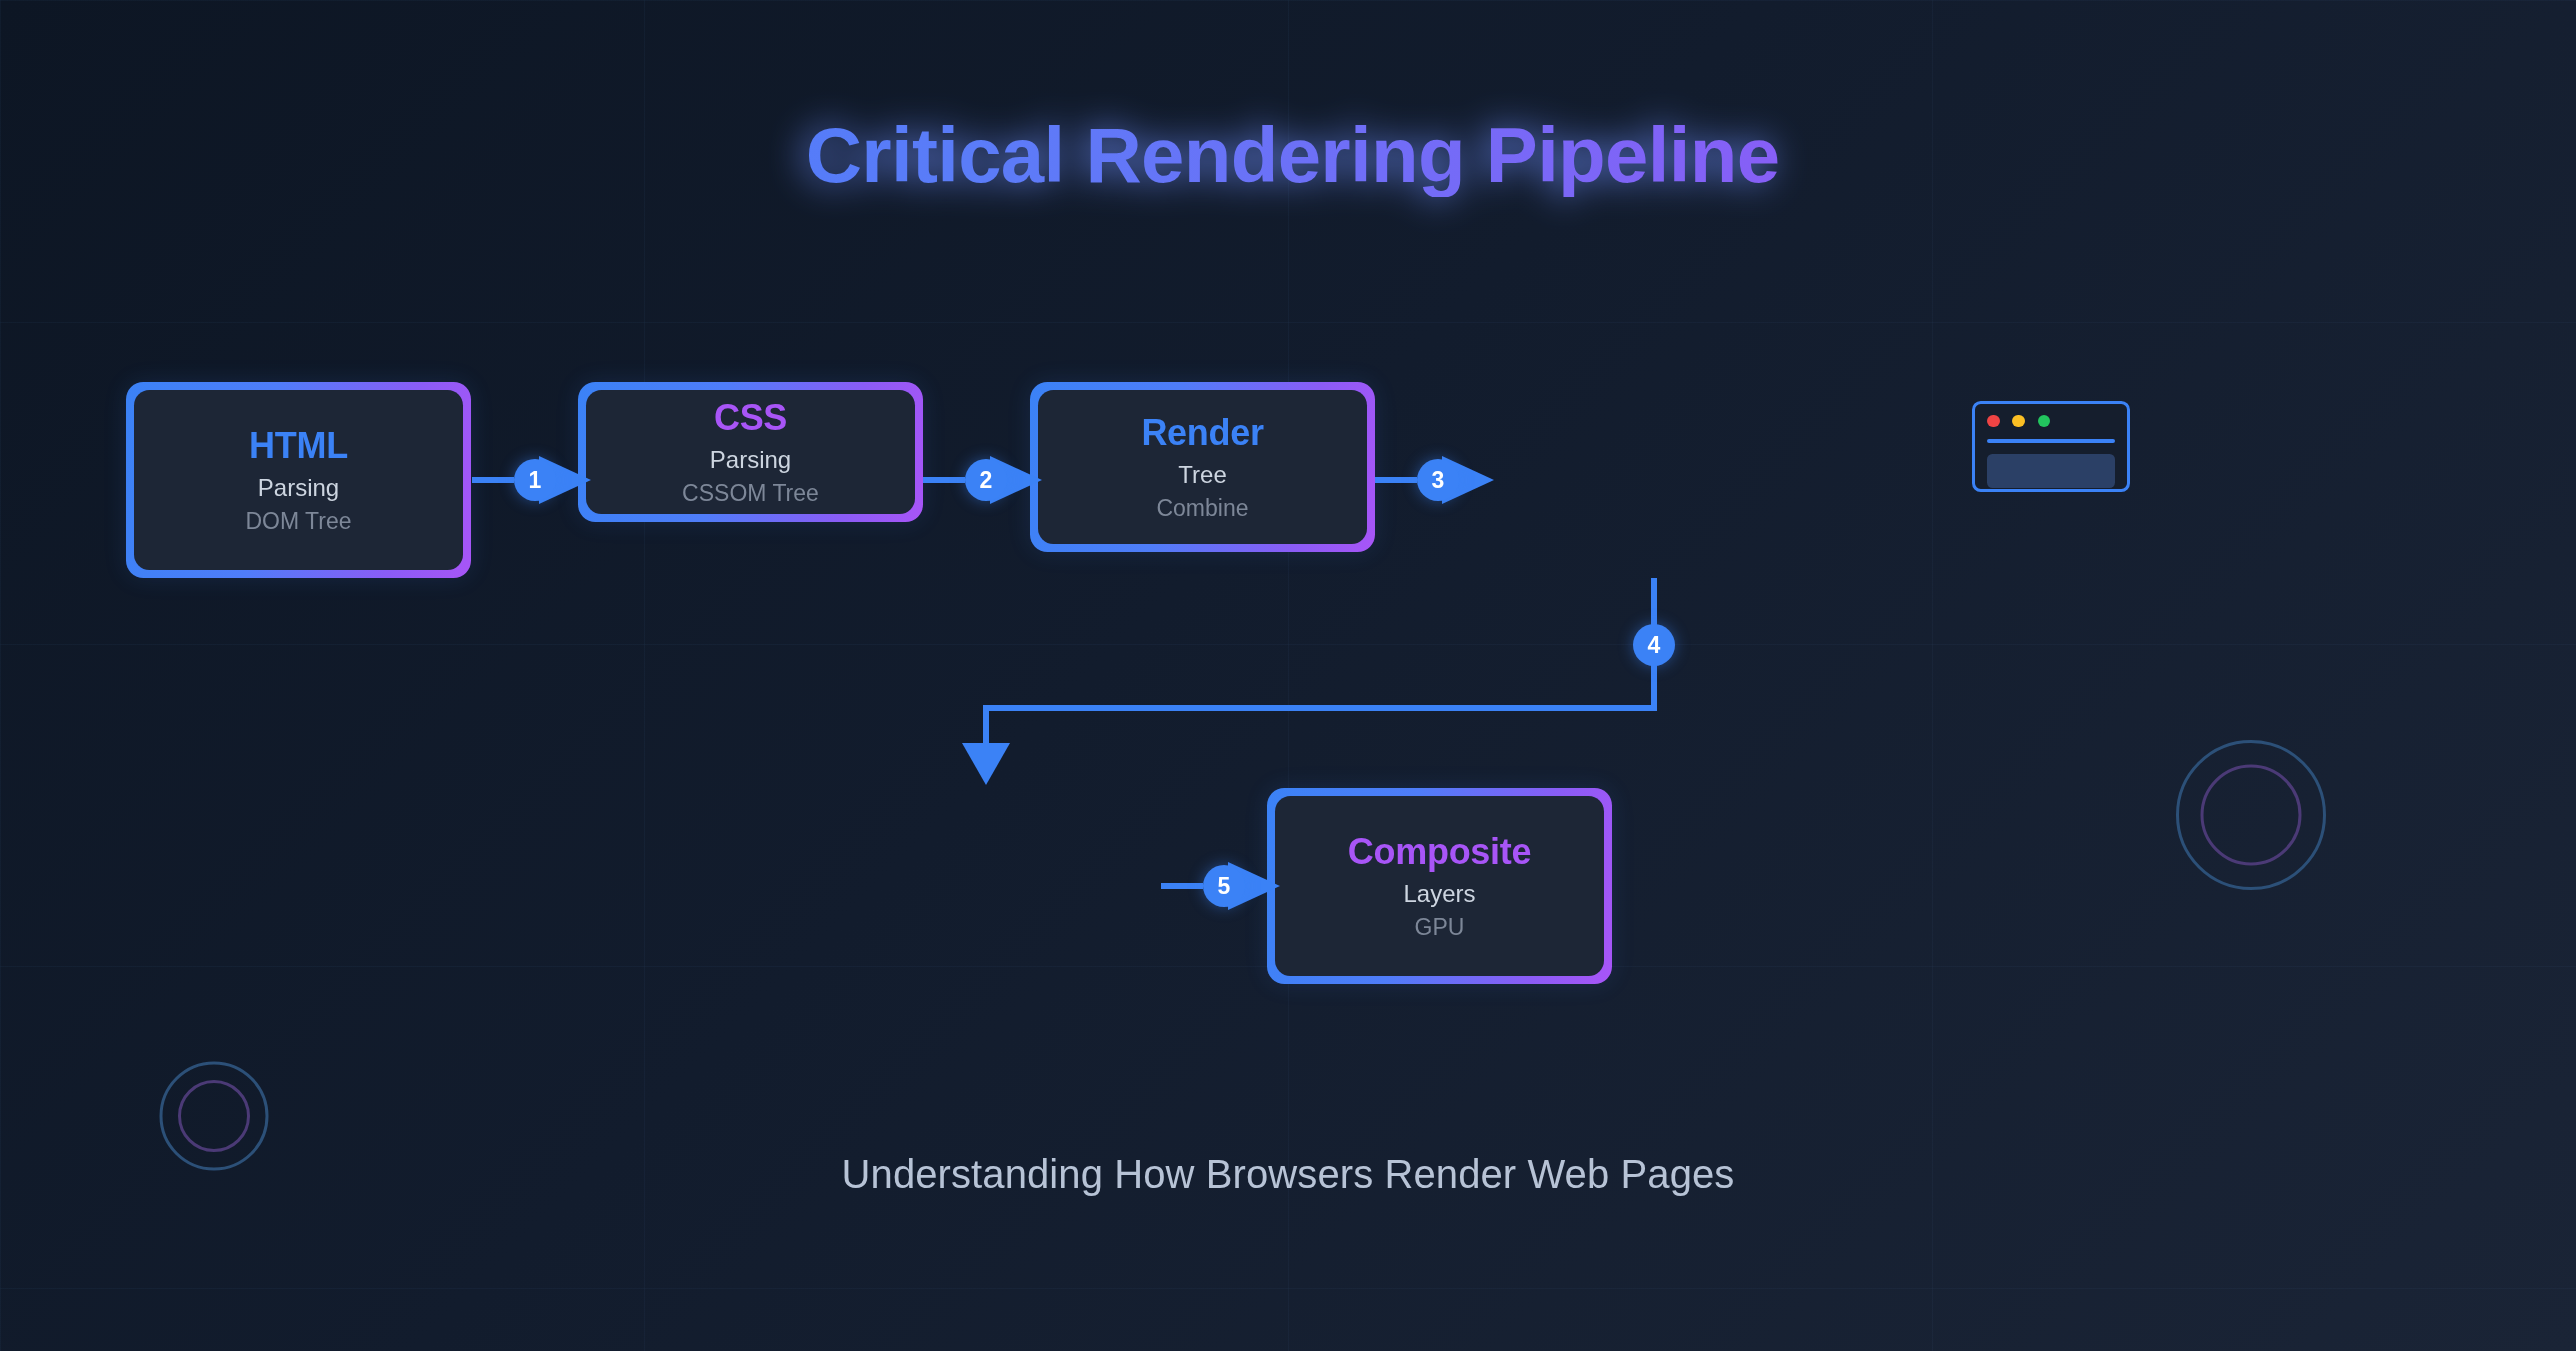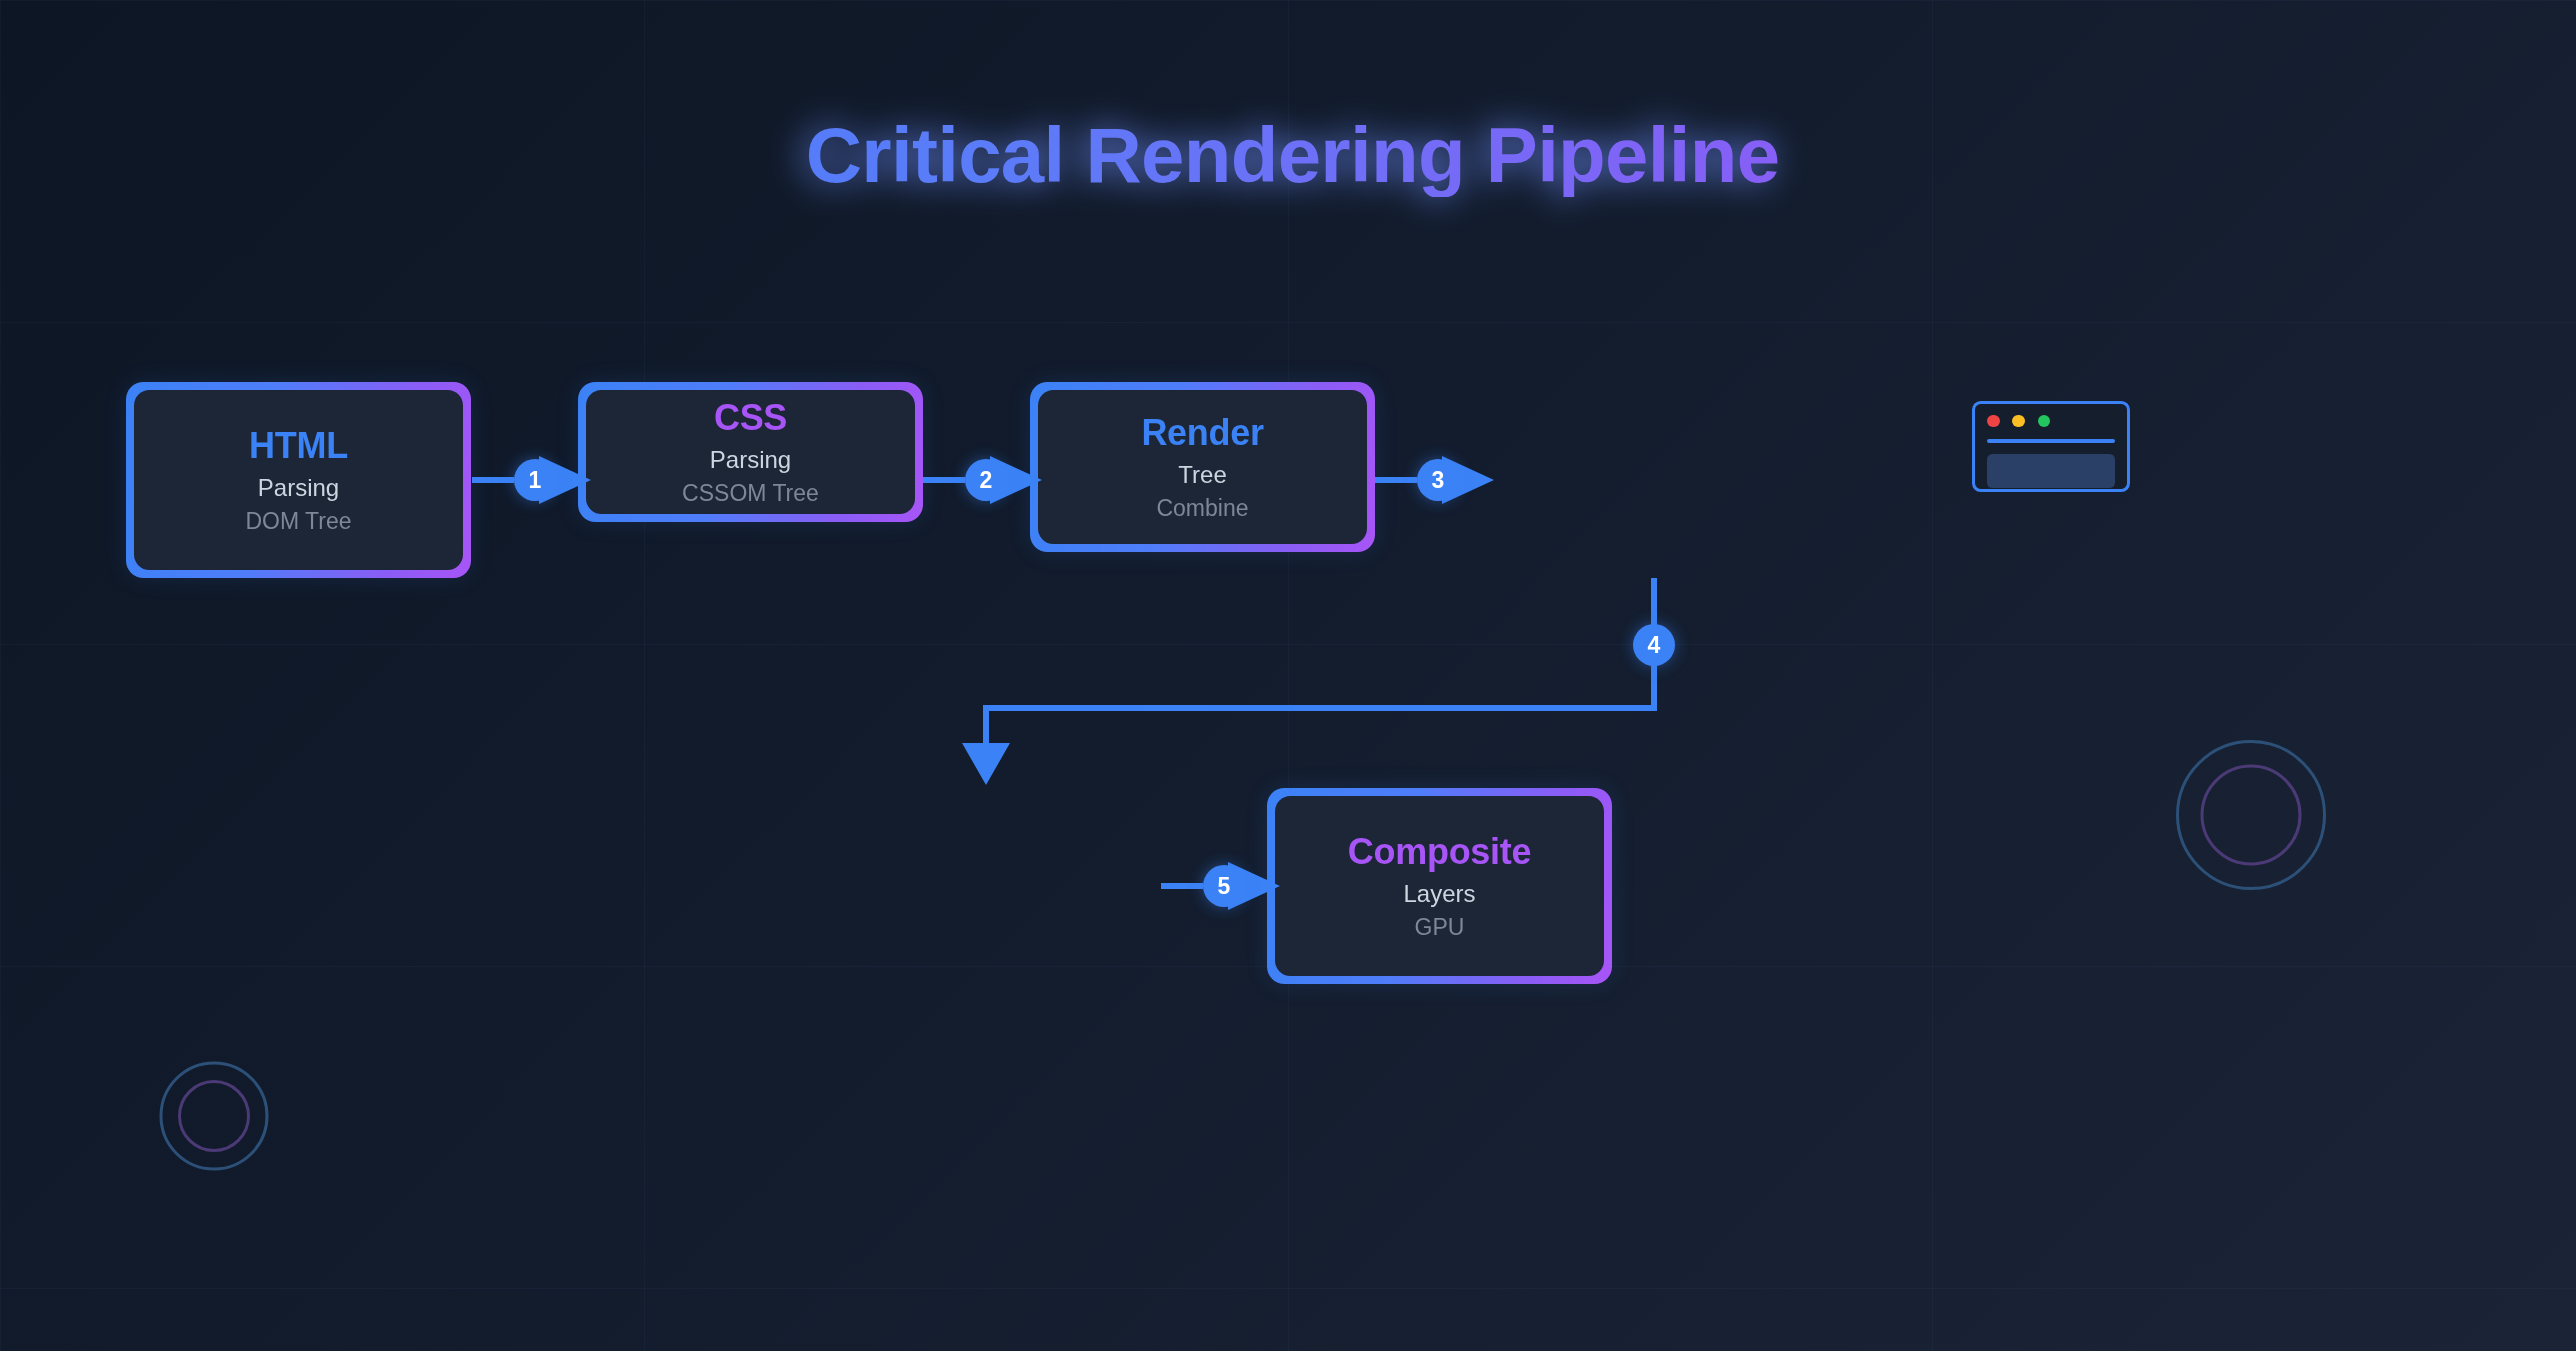--- a/index.html
+++ b/index.html
@@ -286,15 +286,16 @@
   <div id="browser-mock">
     <div id="dots">
       <div class="dot red"></div>
       <div class="dot yellow"></div>
       <div class="dot green"></div>
     </div>
     <div id="mock-divider"></div>
     <div id="mock-content"></div>
   </div>
 
+  <div id="subtitle">Understanding How Browsers Render Web Pages</div>
 
 </div>
 
 
 </body></html>

